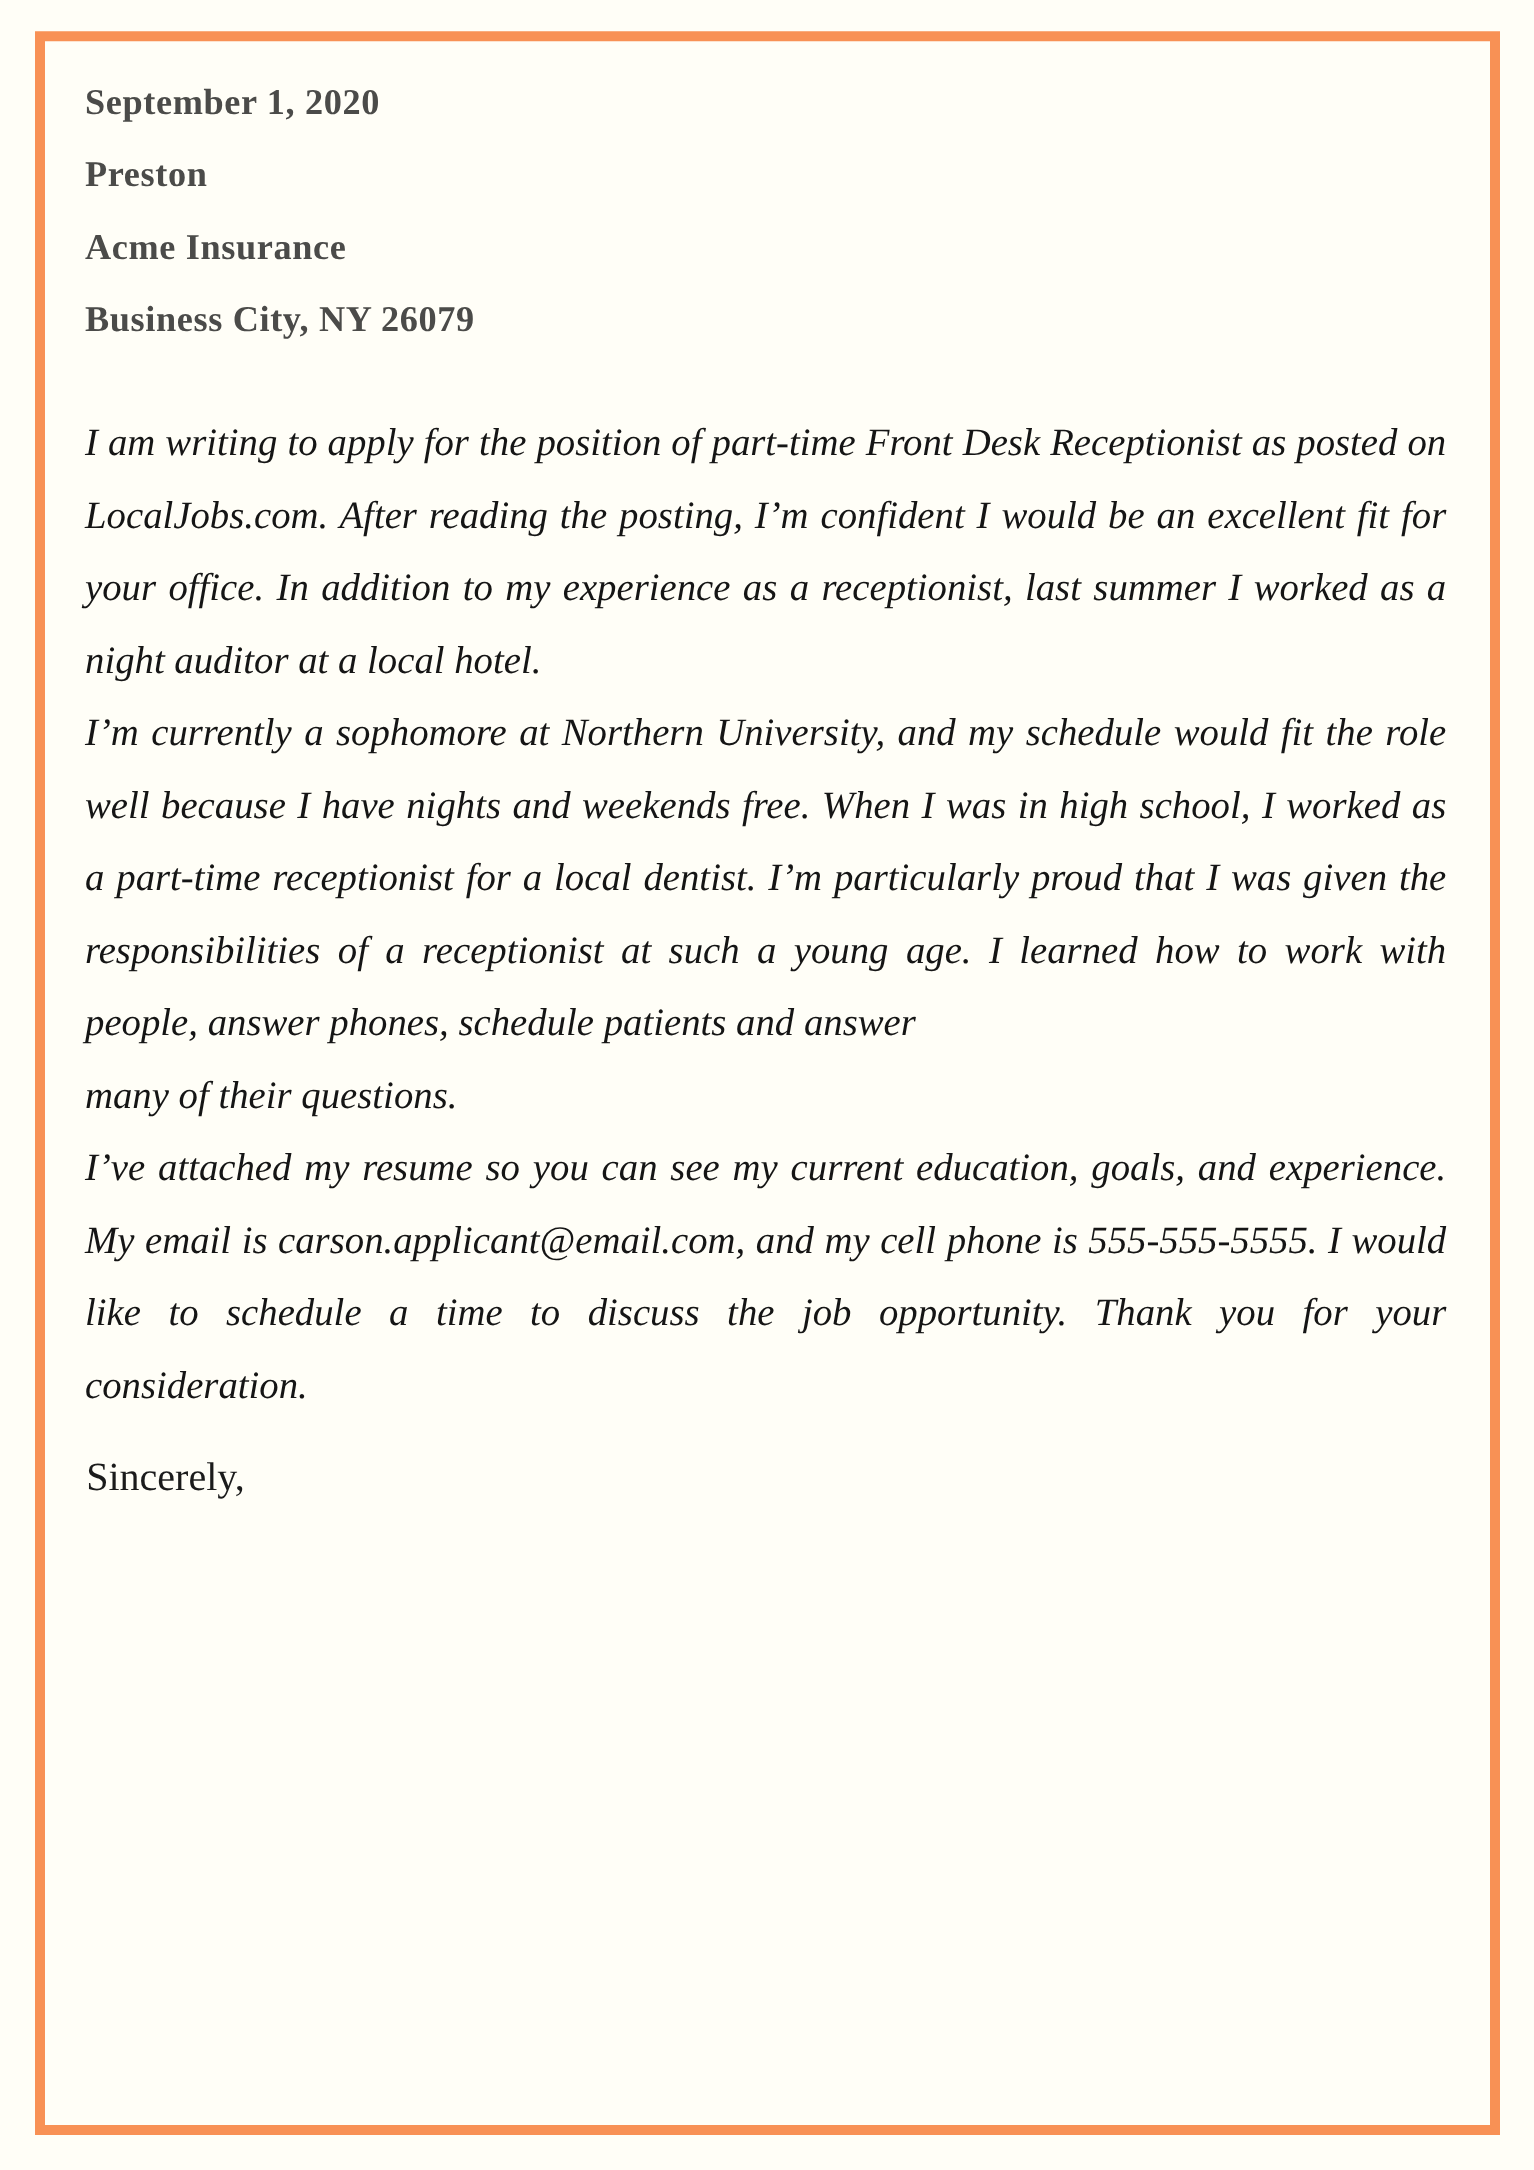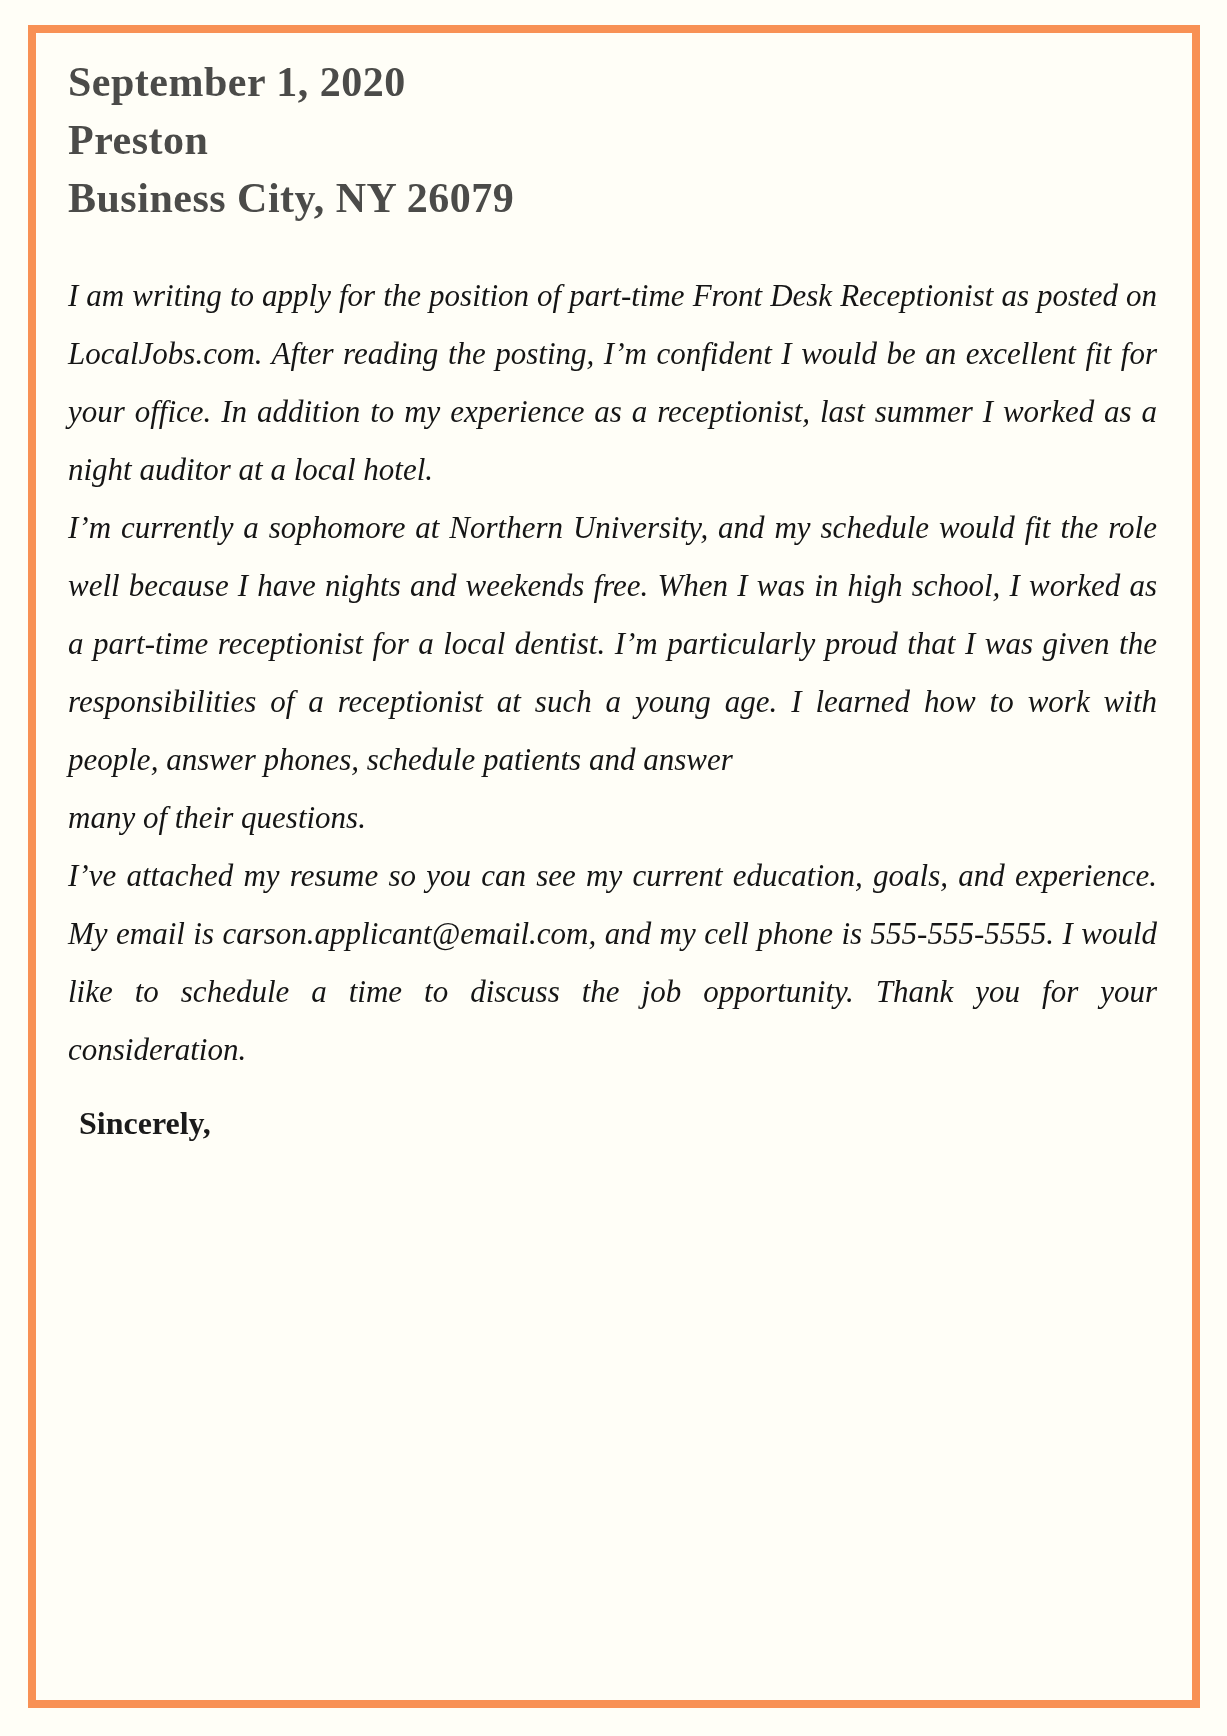--- a/index.html
+++ b/index.html
@@ -20,21 +20,21 @@
     top: 25px;
     width: 1172px;
     height: 1683px;
     box-sizing: border-box;
     border: 8px solid #F89155;
     background: #FFFEF7;
     padding: 20px 35px 0 32px;
   }
   .letter-header p {
     margin: 0;
-    font-size: 42px;
+    font-size: 29px;
     font-weight: bold;
     color: #4B4B49;
     line-height: 58px;
     letter-spacing: 0.5px;
   }
   .letter-body {
     margin-top: 40px;
     font-style: italic;
   }
   .letter-body p {
@@ -42,35 +42,36 @@
     font-size: 31px;
     color: #151515;
     line-height: 58px;
     text-align: justify;
     white-space: pre-line;
   }
   .letter-closing {
     margin-top: 12px;
   }
   .letter-closing p {
-    margin: 11px;
+    margin: 1px;
     font-size: 32px;
-    font-weight: bold;
+    font-weight: normal;
     color: #1B1B1B;
     line-height: 65px;
   }
 </style>
 </head>
 <body>
 
 <div class="letter-frame">
 
   <header class="letter-header">
     <p>September 1, 2020</p>
     <p>Preston</p>
+    <p>Acme Insurance</p>
     <p>Business City, NY 26079</p>
   </header>
 
   <main class="letter-body">
     <p>I am writing to apply for the position of part-time Front Desk Receptionist as posted on LocalJobs.com. After reading the posting, I’m confident I would be an excellent fit for your office. In addition to my experience as a receptionist, last summer I worked as a night auditor at a local hotel.</p>
     <p>I’m currently a sophomore at Northern University, and my schedule would fit the role well because I have nights and weekends free. When I was in high school, I worked as a part-time receptionist for a local dentist. I’m particularly proud that I was given the responsibilities of a receptionist at such a young age. I learned how to work with people, answer phones, schedule patients and answer
 many of their questions.</p>
     <p>I’ve attached my resume so you can see my current education, goals, and experience. My email is carson.applicant@email.com, and my cell phone is 555-555-5555. I would like to schedule a time to discuss the job opportunity. Thank you for your consideration.</p>
   </main>
 

